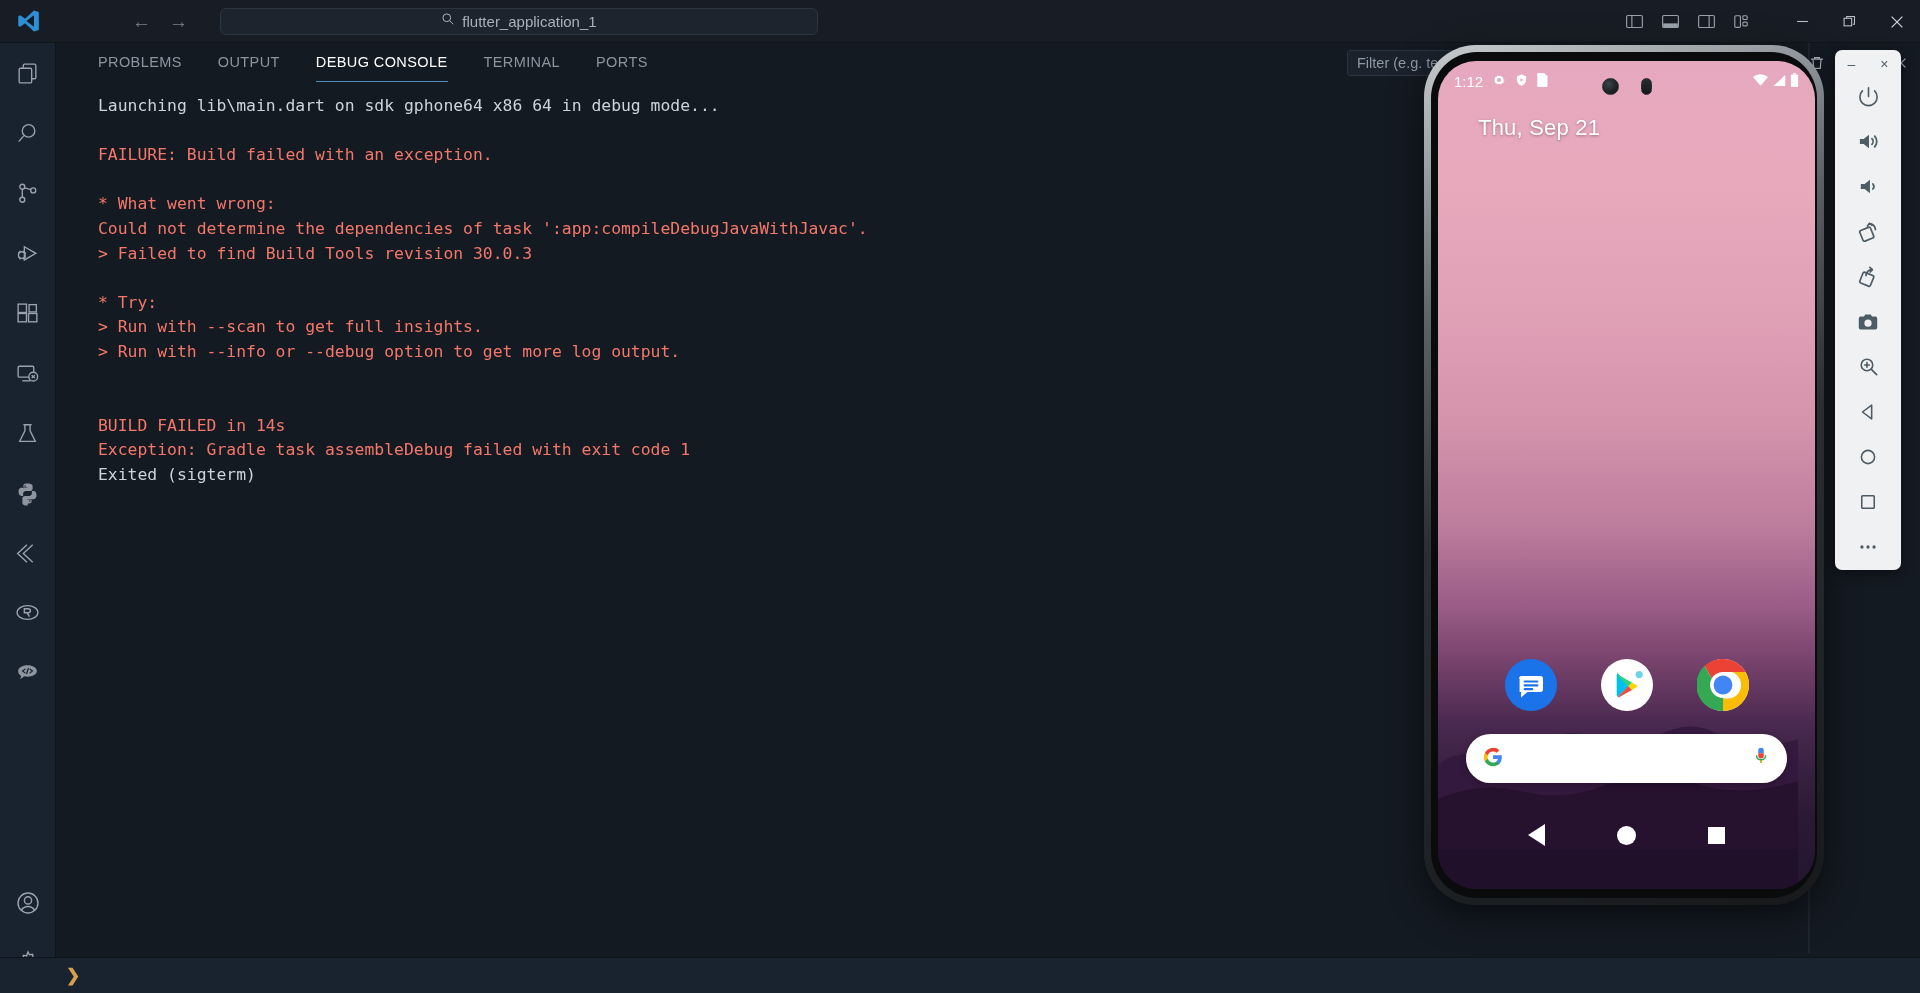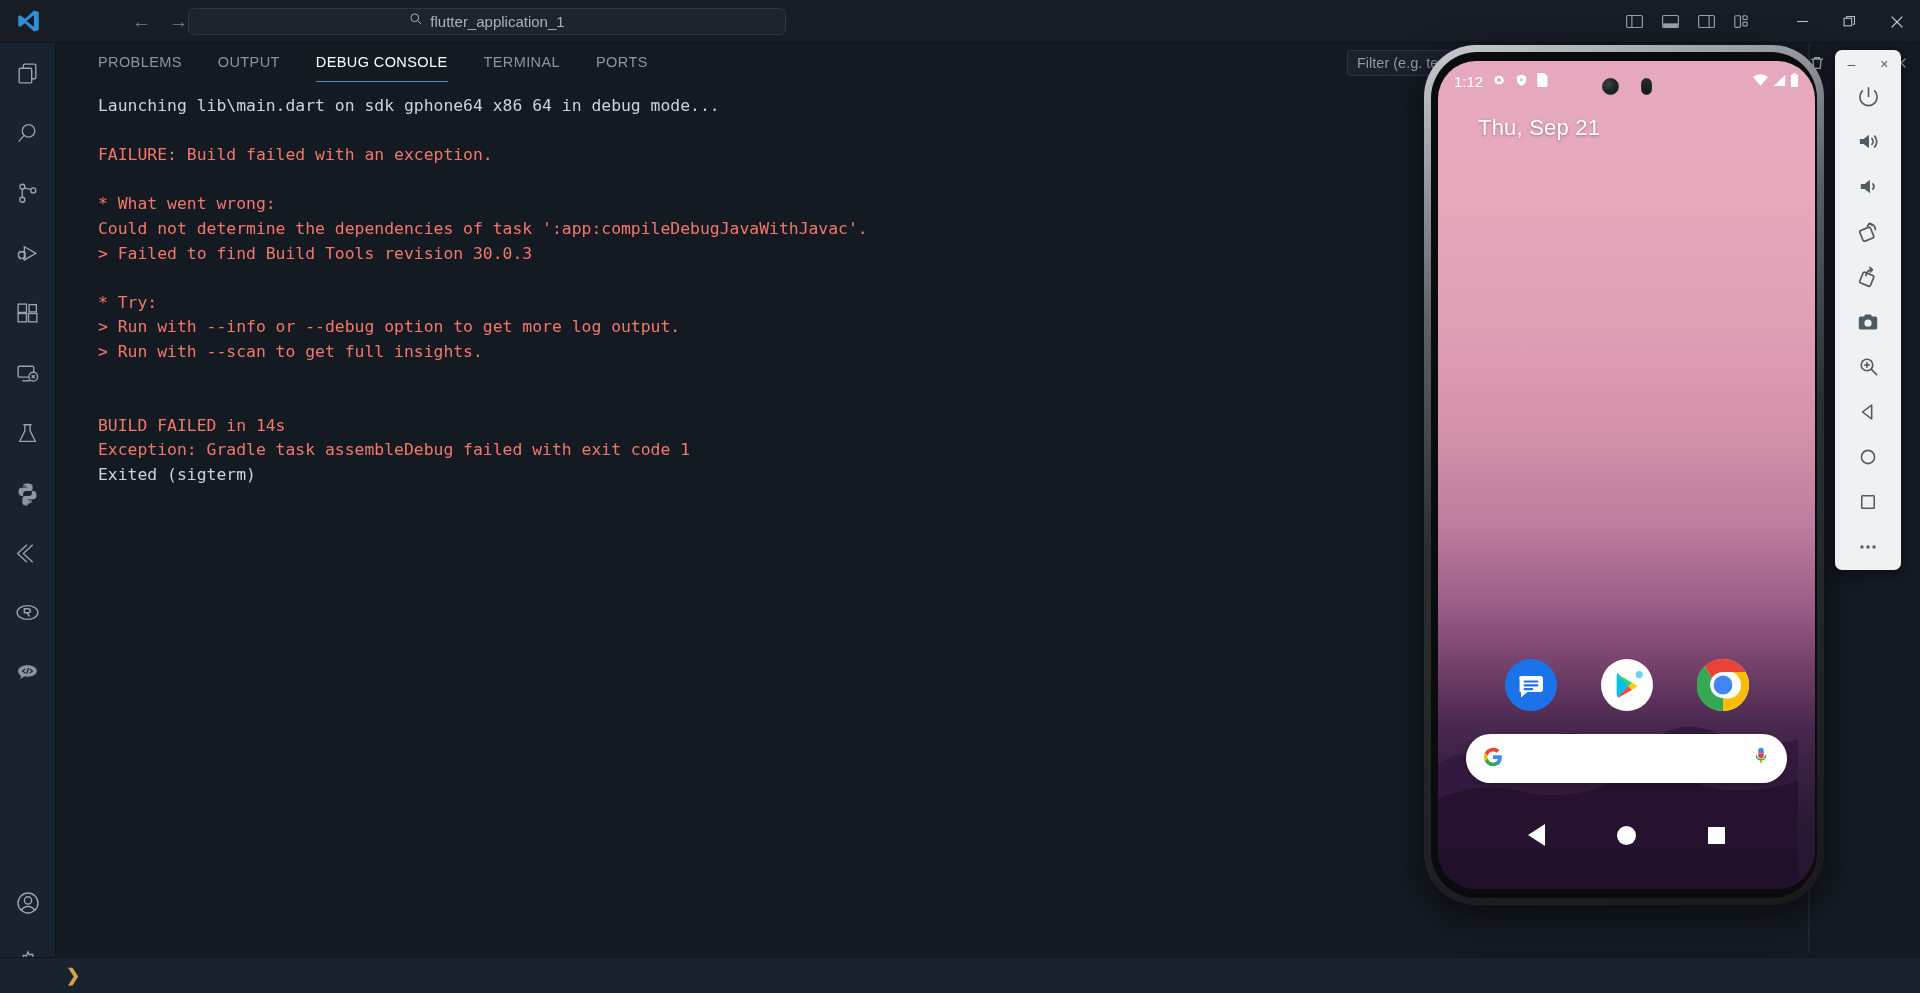--- a/index.html
+++ b/index.html
@@ -22,21 +22,21 @@
     z-index: 20;
   }
   .vscode-logo { width: 56px; height: 43px; display: flex; align-items: center; justify-content: center; }
   .menu-bar { display: flex; align-items: center; gap: 0px; }
   .menu-item {
     font-size: 17px; color: #c6ccd6; padding: 4px 11px; line-height: 20px;
     white-space: nowrap; border-radius: 3px; cursor: default;
   }
   .nav-arrows { display: flex; align-items: center; gap: 18px; margin-left: 76px; }
   .nav-arrow { color: #7a828e; font-size: 19px; line-height: 1; }
-  .search-wrap { }
+  .search-wrap { margin-left: 32px; }
   .cmd-center {
     width: 598px; height: 27px; background: #1d242e;
     border: 1px solid #2c3542; border-radius: 6px;
     display: flex; align-items: center; justify-content: center; gap: 7px;
     cursor: pointer;
   }
   .cmd-center .txt { font-size: 15px; color: #a9b0ba; }
   .win-right { position: absolute; right: 0; top: 0; height: 43px; display: flex; align-items: center; }
   .layout-btns { display: flex; align-items: center; gap: 6px; margin-right: 22px; }
   .layout-btn { width: 30px; height: 30px; display: flex; align-items: center; justify-content: center; border-radius: 4px; cursor: pointer; }
@@ -415,22 +415,22 @@
     <div class="console">
       <div class="cline c-normal">Launching lib\main.dart on sdk gphone64 x86 64 in debug mode...</div>
       <div class="cline c-blank">&nbsp;</div>
       <div class="cline c-error">FAILURE: Build failed with an exception.</div>
       <div class="cline c-blank">&nbsp;</div>
       <div class="cline c-error">* What went wrong:</div>
       <div class="cline c-error">Could not determine the dependencies of task ':app:compileDebugJavaWithJavac'.</div>
       <div class="cline c-error">&gt; Failed to find Build Tools revision 30.0.3</div>
       <div class="cline c-blank">&nbsp;</div>
       <div class="cline c-error">* Try:</div>
+      <div class="cline c-error">&gt; Run with --scan to get full insights.</div>
       <div class="cline c-error">&gt; Run with --info or --debug option to get more log output.</div>
-      <div class="cline c-error">&gt; Run with --scan to get full insights.</div>
       <div class="cline c-blank">&nbsp;</div>
       <div class="cline c-blank">&nbsp;</div>
       <div class="cline c-error">BUILD FAILED in 14s</div>
       <div class="cline c-error">Exception: Gradle task assembleDebug failed with exit code 1</div>
       <div class="cline c-normal">Exited (sigterm)</div>
     </div>
   </div>
 
   <div class="panel-sep"></div>
 

